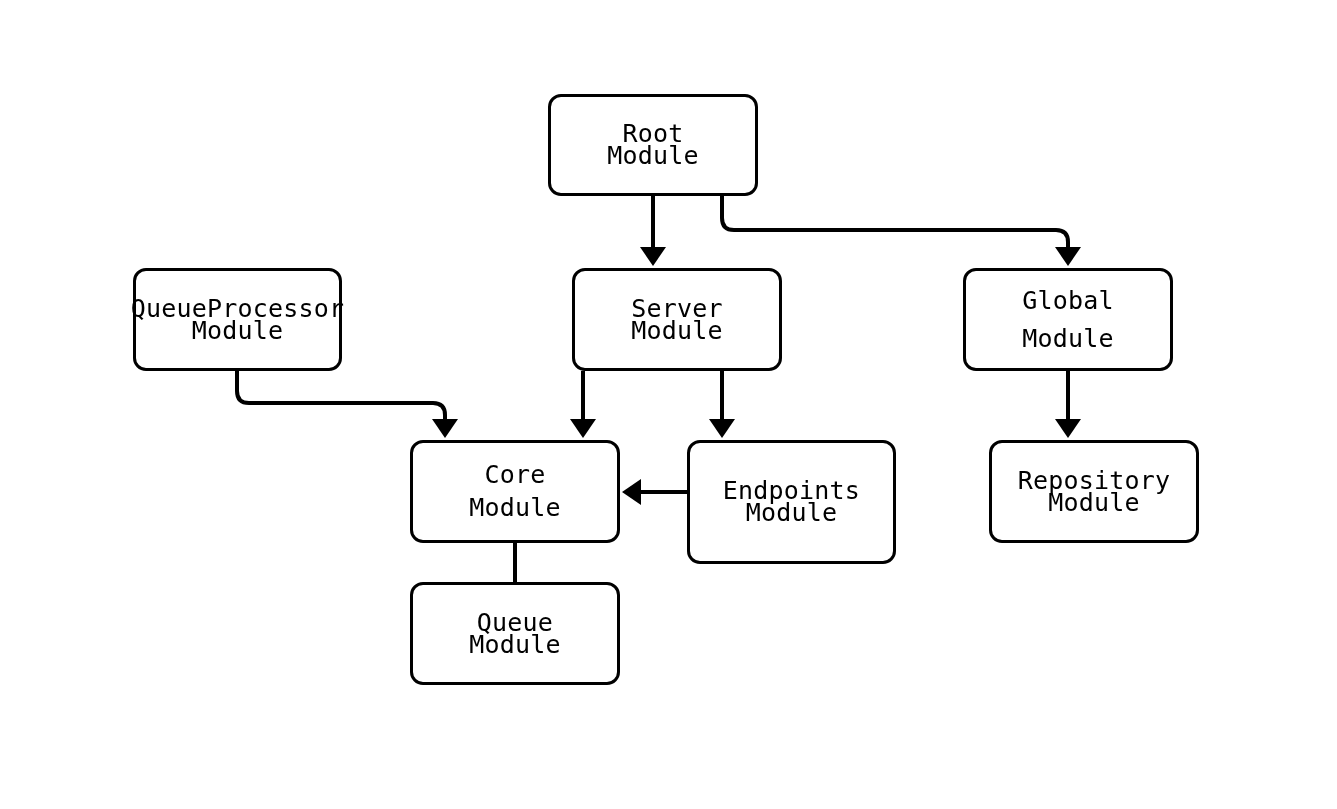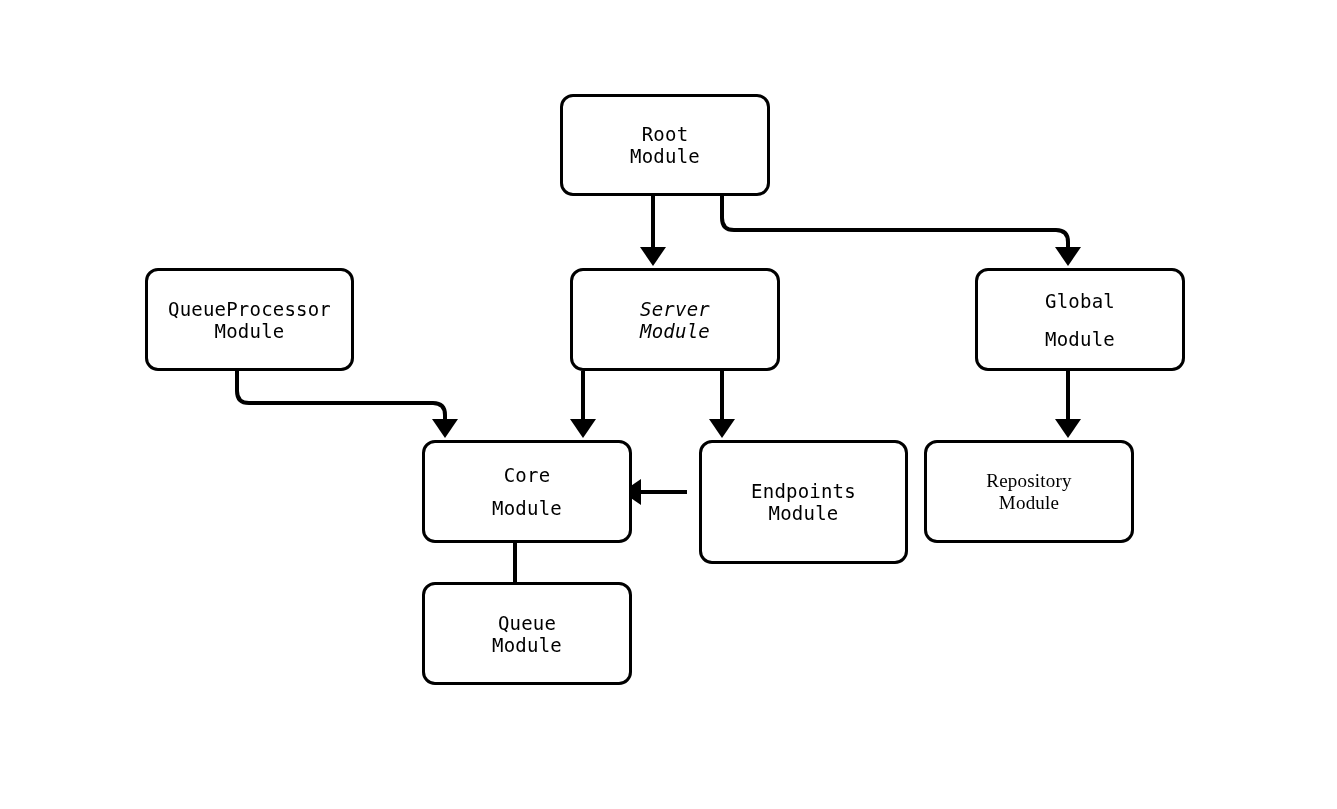--- a/index.html
+++ b/index.html
@@ -32,25 +32,24 @@
     background: #ffffff;
     border: 3.2px solid #000000;
     border-radius: 13px;
     display: flex;
     flex-direction: column;
     align-items: center;
     justify-content: center;
     text-align: center;
     color: #000000;
     font-family: "DejaVu Sans Mono", "Liberation Mono", monospace;
-    font-size: 19px;
+    font-size: 25px;
     line-height: 22px;
     letter-spacing: 0.2px;
     z-index: 2;
-    margin-left: 12px;
   }
   .node .line1,
   .node .line2 {
     display: block;
     white-space: pre;
   }
 </style>
 </head>
 <body>
 
@@ -82,41 +81,41 @@
   <div class="node" style="left: 548px; top: 94px; width: 210px; height: 102px;">
     <span class="line1">Root</span>
     <span class="line2">Module</span>
   </div>
 
   <div class="node" style="left: 133px; top: 268px; width: 209px; height: 103px; text-align: center;">
     <span class="line1">QueueProcessor</span>
     <span class="line2">Module</span>
   </div>
 
-  <div class="node" style="left: 558px; top: 268px; width: 210px; height: 103px; font-style: italic;">
+  <div class="node" style="left: 572px; top: 268px; width: 210px; height: 103px;">
     <span class="line1">Server</span>
     <span class="line2">Module</span>
   </div>
 
   <div class="node" style="left: 963px; top: 268px; width: 210px; height: 103px; gap: 16px;">
     <span class="line1">Global</span>
     <span class="line2">Module</span>
   </div>
 
   <div class="node" style="left: 410px; top: 440px; width: 210px; height: 103px; gap: 11px;">
     <span class="line1">Core</span>
     <span class="line2">Module</span>
   </div>
 
   <div class="node" style="left: 687px; top: 440px; width: 209px; height: 124px;">
     <span class="line1">Endpoints</span>
     <span class="line2">Module</span>
   </div>
 
-  <div class="node" style="left: 912px; top: 440px; width: 210px; height: 103px; font-family: Liberation Serif, serif;">
+  <div class="node" style="left: 989px; top: 440px; width: 210px; height: 103px;">
     <span class="line1">Repository</span>
     <span class="line2">Module</span>
   </div>
 
   <div class="node" style="left: 410px; top: 582px; width: 210px; height: 103px;">
     <span class="line1">Queue</span>
     <span class="line2">Module</span>
   </div>
 
 </div>

